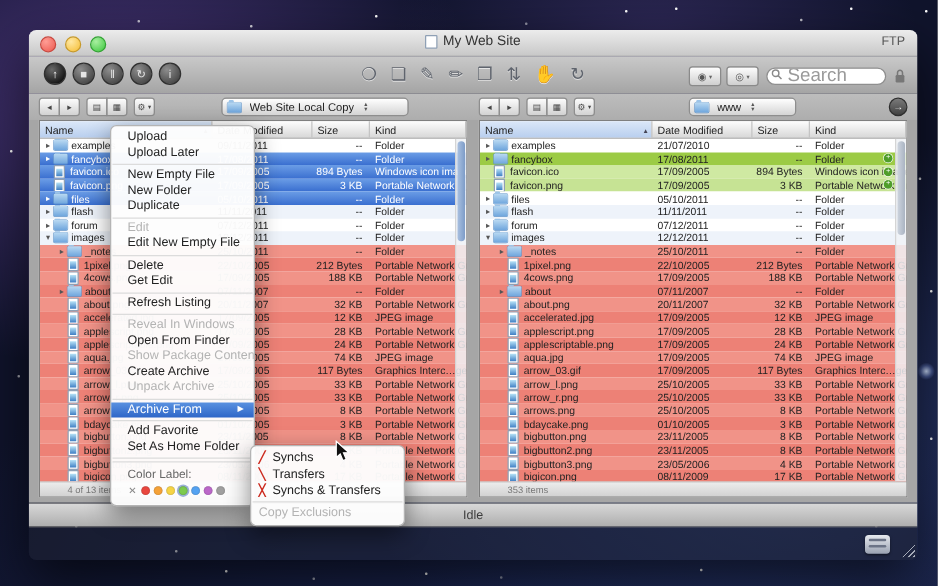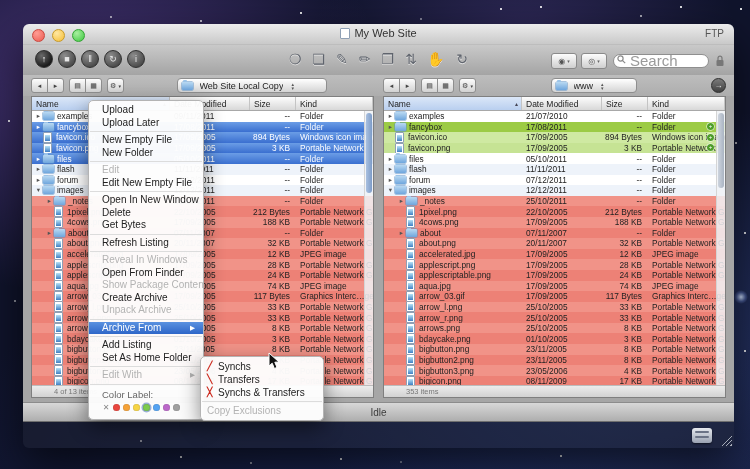--- a/index.html
+++ b/index.html
@@ -820,36 +820,36 @@
     <div class="menu-item">
       <span>Upload Later</span>
     </div>
     <div class="sep"></div>
     <div class="menu-item">
       <span>New Empty File</span>
     </div>
     <div class="menu-item">
       <span>New Folder</span>
     </div>
+    <div class="menu-item">
+      <span>Duplicate</span>
+    </div>
     <div class="sep"></div>
     <div class="menu-item disabled">
       <span>Edit</span>
     </div>
     <div class="menu-item">
       <span>Edit New Empty File</span>
     </div>
     <div class="sep"></div>
     <div class="menu-item">
-      <span>Open In New Window</span>
-    </div>
-    <div class="menu-item">
       <span>Delete</span>
     </div>
     <div class="menu-item">
-      <span>Get Bytes</span>
+      <span>Get Edit</span>
     </div>
     <div class="sep"></div>
     <div class="menu-item">
       <span>Refresh Listing</span>
     </div>
     <div class="sep"></div>
     <div class="menu-item disabled">
       <span>Reveal In Windows</span>
     </div>
     <div class="menu-item">
@@ -864,30 +864,26 @@
     <div class="menu-item disabled">
       <span>Unpack Archive</span>
     </div>
     <div class="sep"></div>
     <div class="menu-item hl">
       <span>Archive From</span>
       <span class="arrow">▶</span>
     </div>
     <div class="sep"></div>
     <div class="menu-item">
-      <span>Add Listing</span>
+      <span>Add Favorite</span>
     </div>
     <div class="menu-item">
       <span>Set As Home Folder</span>
     </div>
     <div class="sep"></div>
-    <div class="menu-item disabled">
-      <span>Edit With</span>
-      <span class="arrow">▶</span>
-    </div>
     <div class="sep"></div>
     <div class="cl-block">
       <div class="cl-title">Color Label:</div>
       <div class="cl-dots">
         <span class="cl-x">✕</span>
         <span class="cl-dot" style="background: rgb(233, 71, 63);"></span>
         <span class="cl-dot" style="background: rgb(245, 162, 56);"></span>
         <span class="cl-dot" style="background: rgb(246, 212, 69);"></span>
         <span class="cl-dot sel" style="background: rgb(124, 203, 78);"></span>
         <span class="cl-dot" style="background: rgb(84, 163, 242);"></span>

